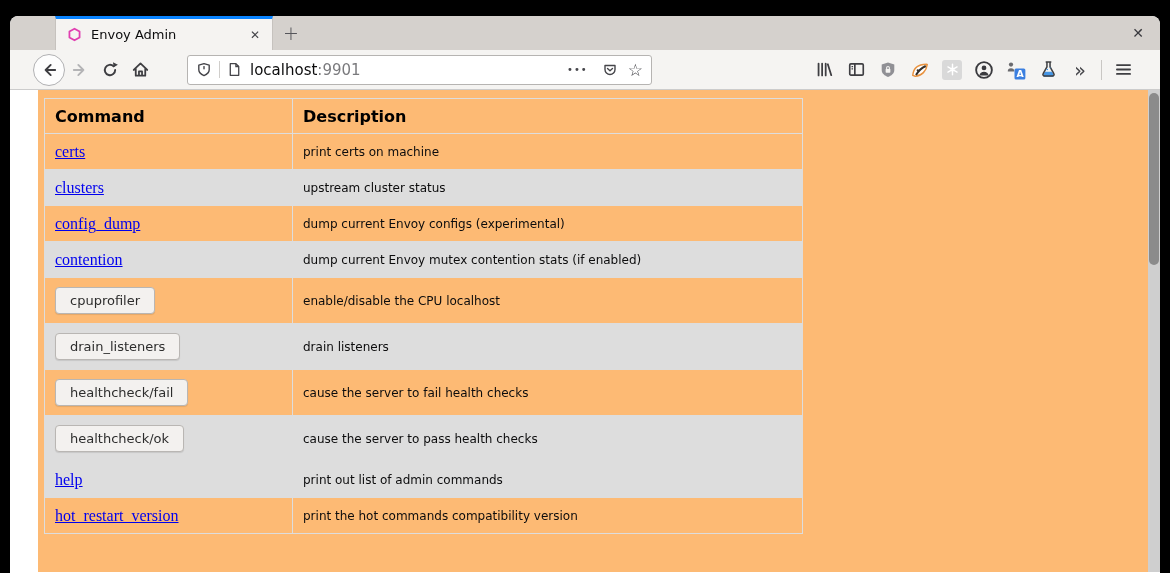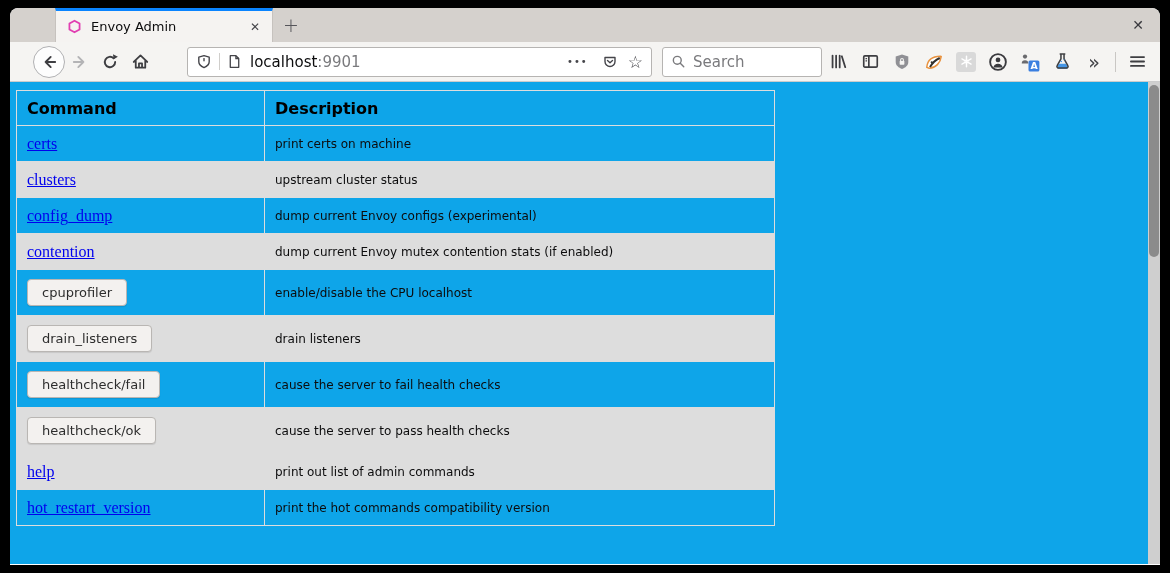--- a/index.html
+++ b/index.html
@@ -4,21 +4,21 @@
 <style>
   * { box-sizing: border-box; margin: 0; padding: 0; }
   html,body { width:1170px; height:573px; }
   body {
     background:#000;
     position:relative;
     font-family:"DejaVu Sans", sans-serif;
     overflow:hidden;
   }
   .window {
-    position:absolute; left:10px; top:8px; width:1150px; height:557px;
+    position:absolute; left:10px; top:16px; width:1150px; height:557px;
     background:#fff; border-radius:8px 8px 0 0; overflow:hidden;
   }
   
   .tabbar {
     height:34px; background:#d5d1cd; display:flex; align-items:stretch;
     position:relative; border-radius:8px 8px 0 0;
   }
   .pretab-spacer { width:45px; }
   .tab {
     width:218px; background:#f5f3f1; display:flex; align-items:center;
@@ -71,21 +71,21 @@
   .iconrow { margin-left:auto; display:flex; align-items:center; }
   .iconrow .nav-btn { width:28px; margin:0 2px; }
   .toolbar-divider { width:1px; height:20px; background:#c9c7c4; margin:0 5px; }
   .glyph-btn { font-size:17px; color:#45454a; }
   .ext-disabled {
     width:20px; height:20px; background:#d9d9d9; border-radius:3px;
     display:flex; align-items:center; justify-content:center;
   }
   
   .content {
-    position:relative; height:482px; background:#0ea5e9; overflow:hidden;
+    position:relative; height:482px; background:#fdba74; overflow:hidden;margin-left:28px;
   }
   .scrollbar {
     position:absolute; top:0; right:0; width:12px; height:482px;
     background:#cfcfcf;
   }
   .scroll-thumb {
     position:absolute; top:3px; left:1px; width:10px; height:172px;
     background:#8b8b8b; border-radius:5px;
   }
   table.home-table {
@@ -170,29 +170,20 @@
       <span class="dots">•••</span>
       <span class="page-action">
         <svg width="16" height="16" viewBox="0 0 16 16">
           <path d="M3 3.5 h10 v4 a5 5 0 0 1 -10 0 Z" fill="none" stroke="#45454a" stroke-width="1.4" stroke-linejoin="round"></path>
           <path d="M5.5 6.5 l2.5 2.2 2.5 -2.2" fill="none" stroke="#45454a" stroke-width="1.4" stroke-linecap="round" stroke-linejoin="round"></path>
         </svg>
       </span>
       <span class="page-action glyph-btn" style="margin:0 0 0 4px;">☆</span>
     </div>
 
-    <div class="searchbox">
-      <span>
-        <svg width="15" height="15" viewBox="0 0 16 16">
-          <circle cx="6.7" cy="6.7" r="4.2" fill="none" stroke="#7a7a7d" stroke-width="1.5"></circle>
-          <path d="M9.9 9.9 L13.6 13.6" stroke="#7a7a7d" stroke-width="1.5" stroke-linecap="round"></path>
-        </svg>
-      </span>
-      <input class="search-input" placeholder="Search" style="">
-    </div>
 
     <div class="iconrow">
       <div class="nav-btn">
         <svg width="19" height="19" viewBox="0 0 16 16">
           <path d="M3 3 v10 M6 3 v10 M9 3 v10 M10.8 3.6 l2.9 9.2" fill="none" stroke="#3e3e42" stroke-width="1.5" stroke-linecap="round"></path>
         </svg>
       </div>
       <div class="nav-btn">
         <svg width="19" height="19" viewBox="0 0 16 16">
           <rect x="2.3" y="3.3" width="11.4" height="9.4" rx="1" fill="none" stroke="#3e3e42" stroke-width="1.4"></rect>

